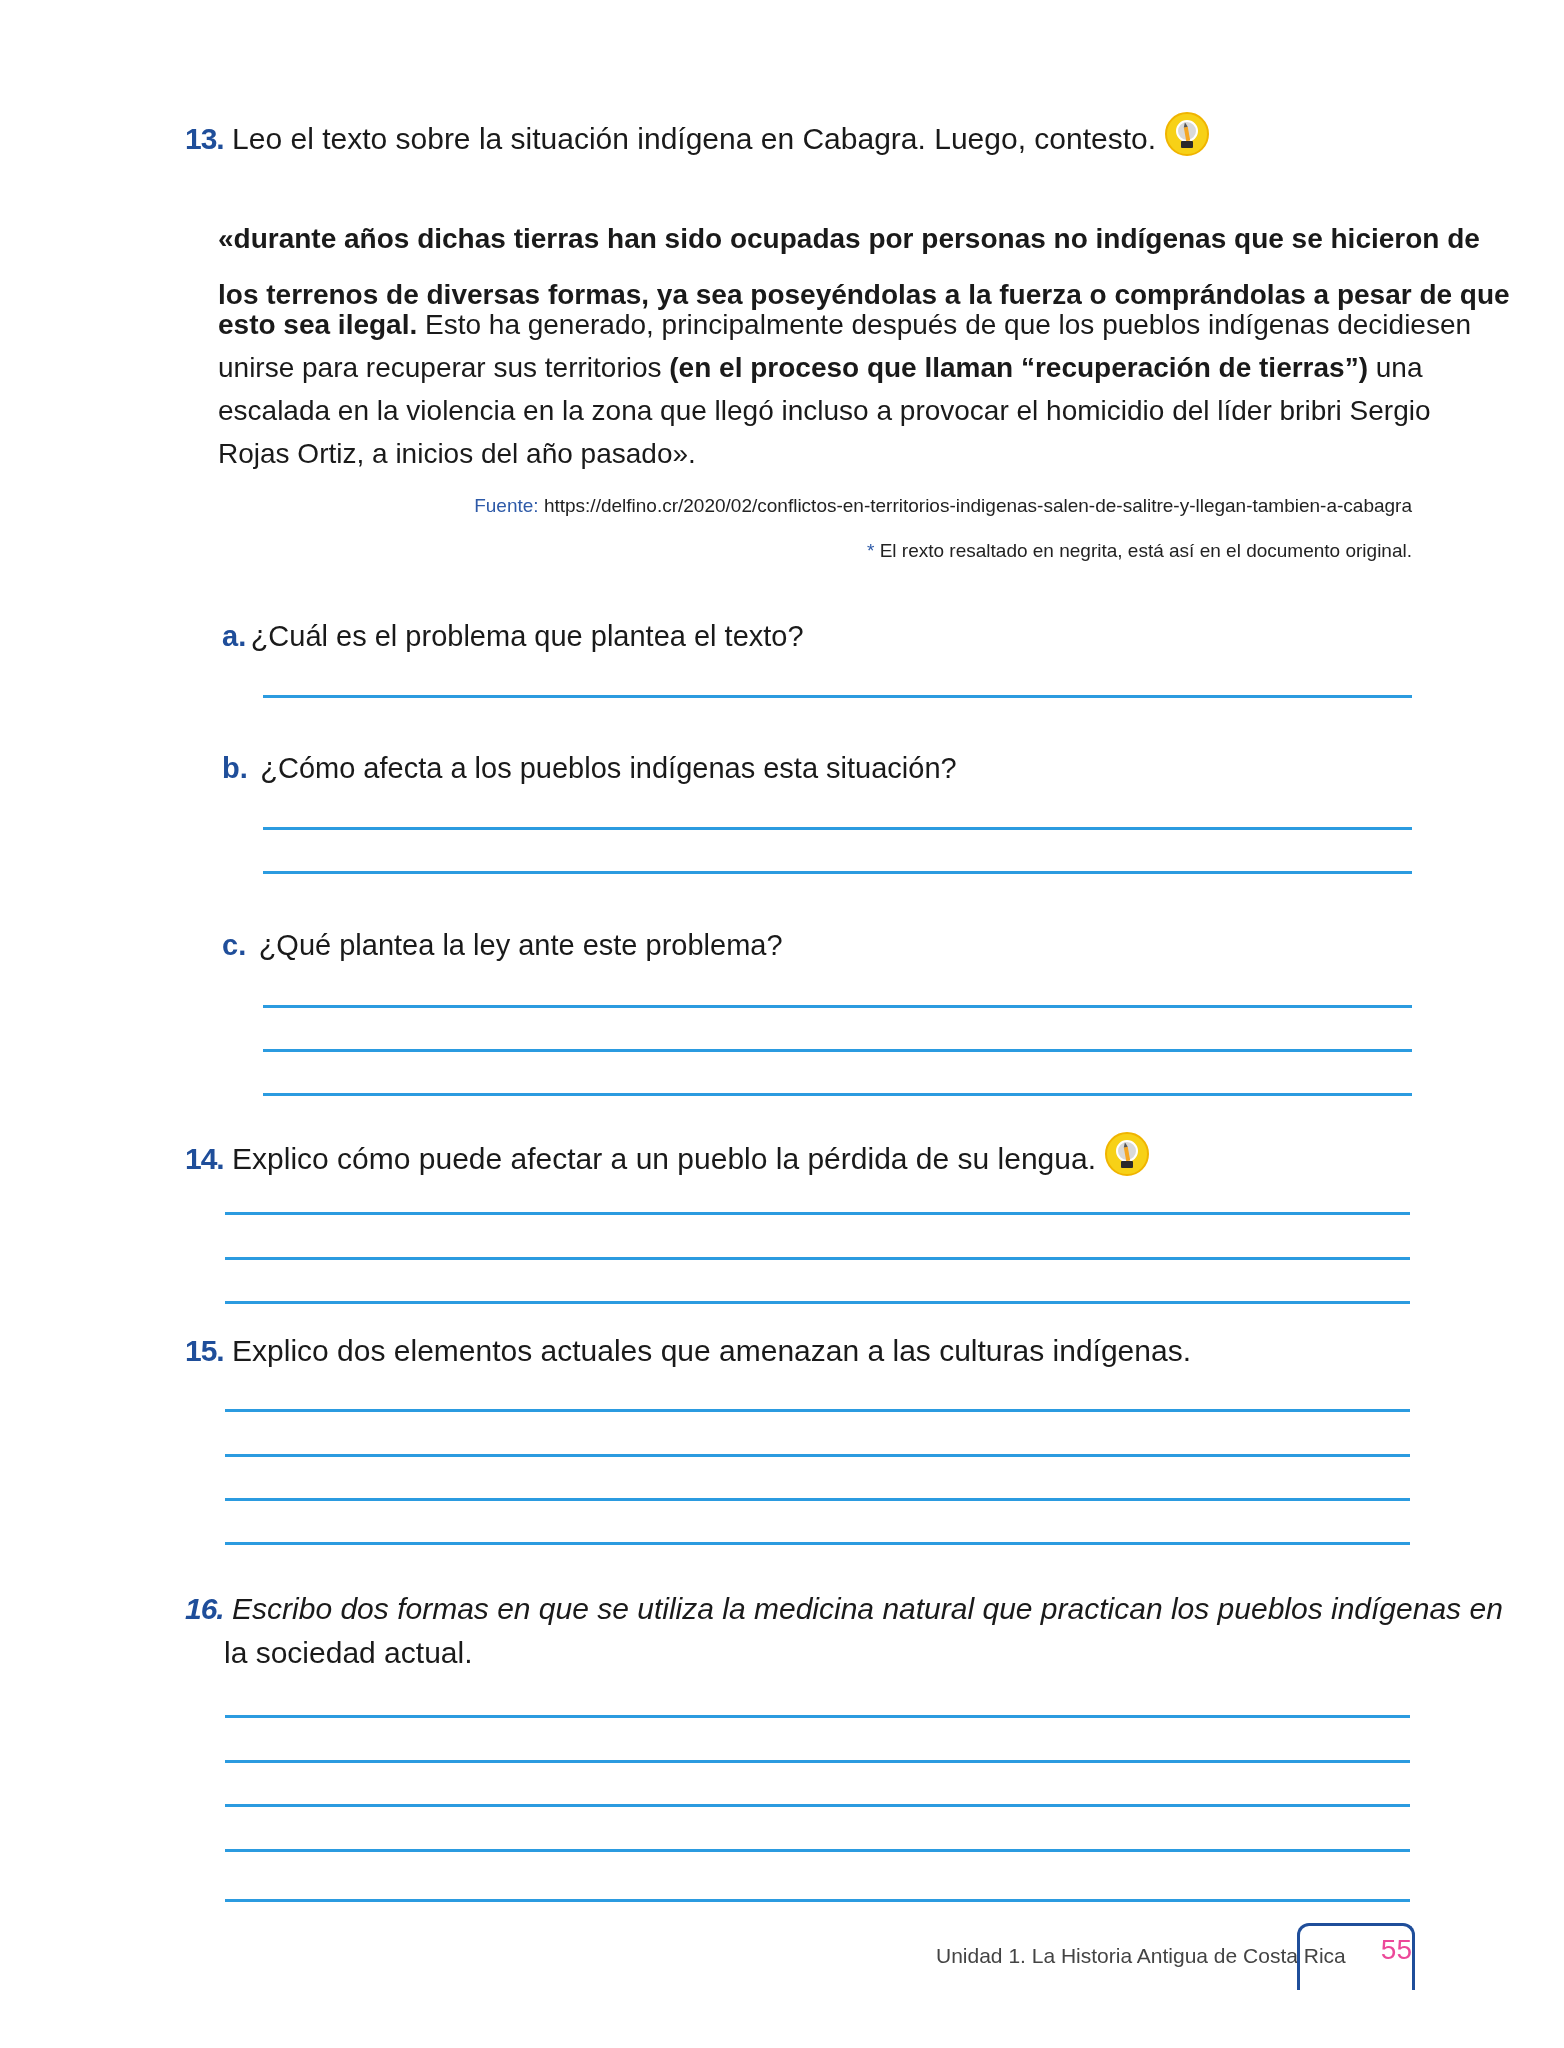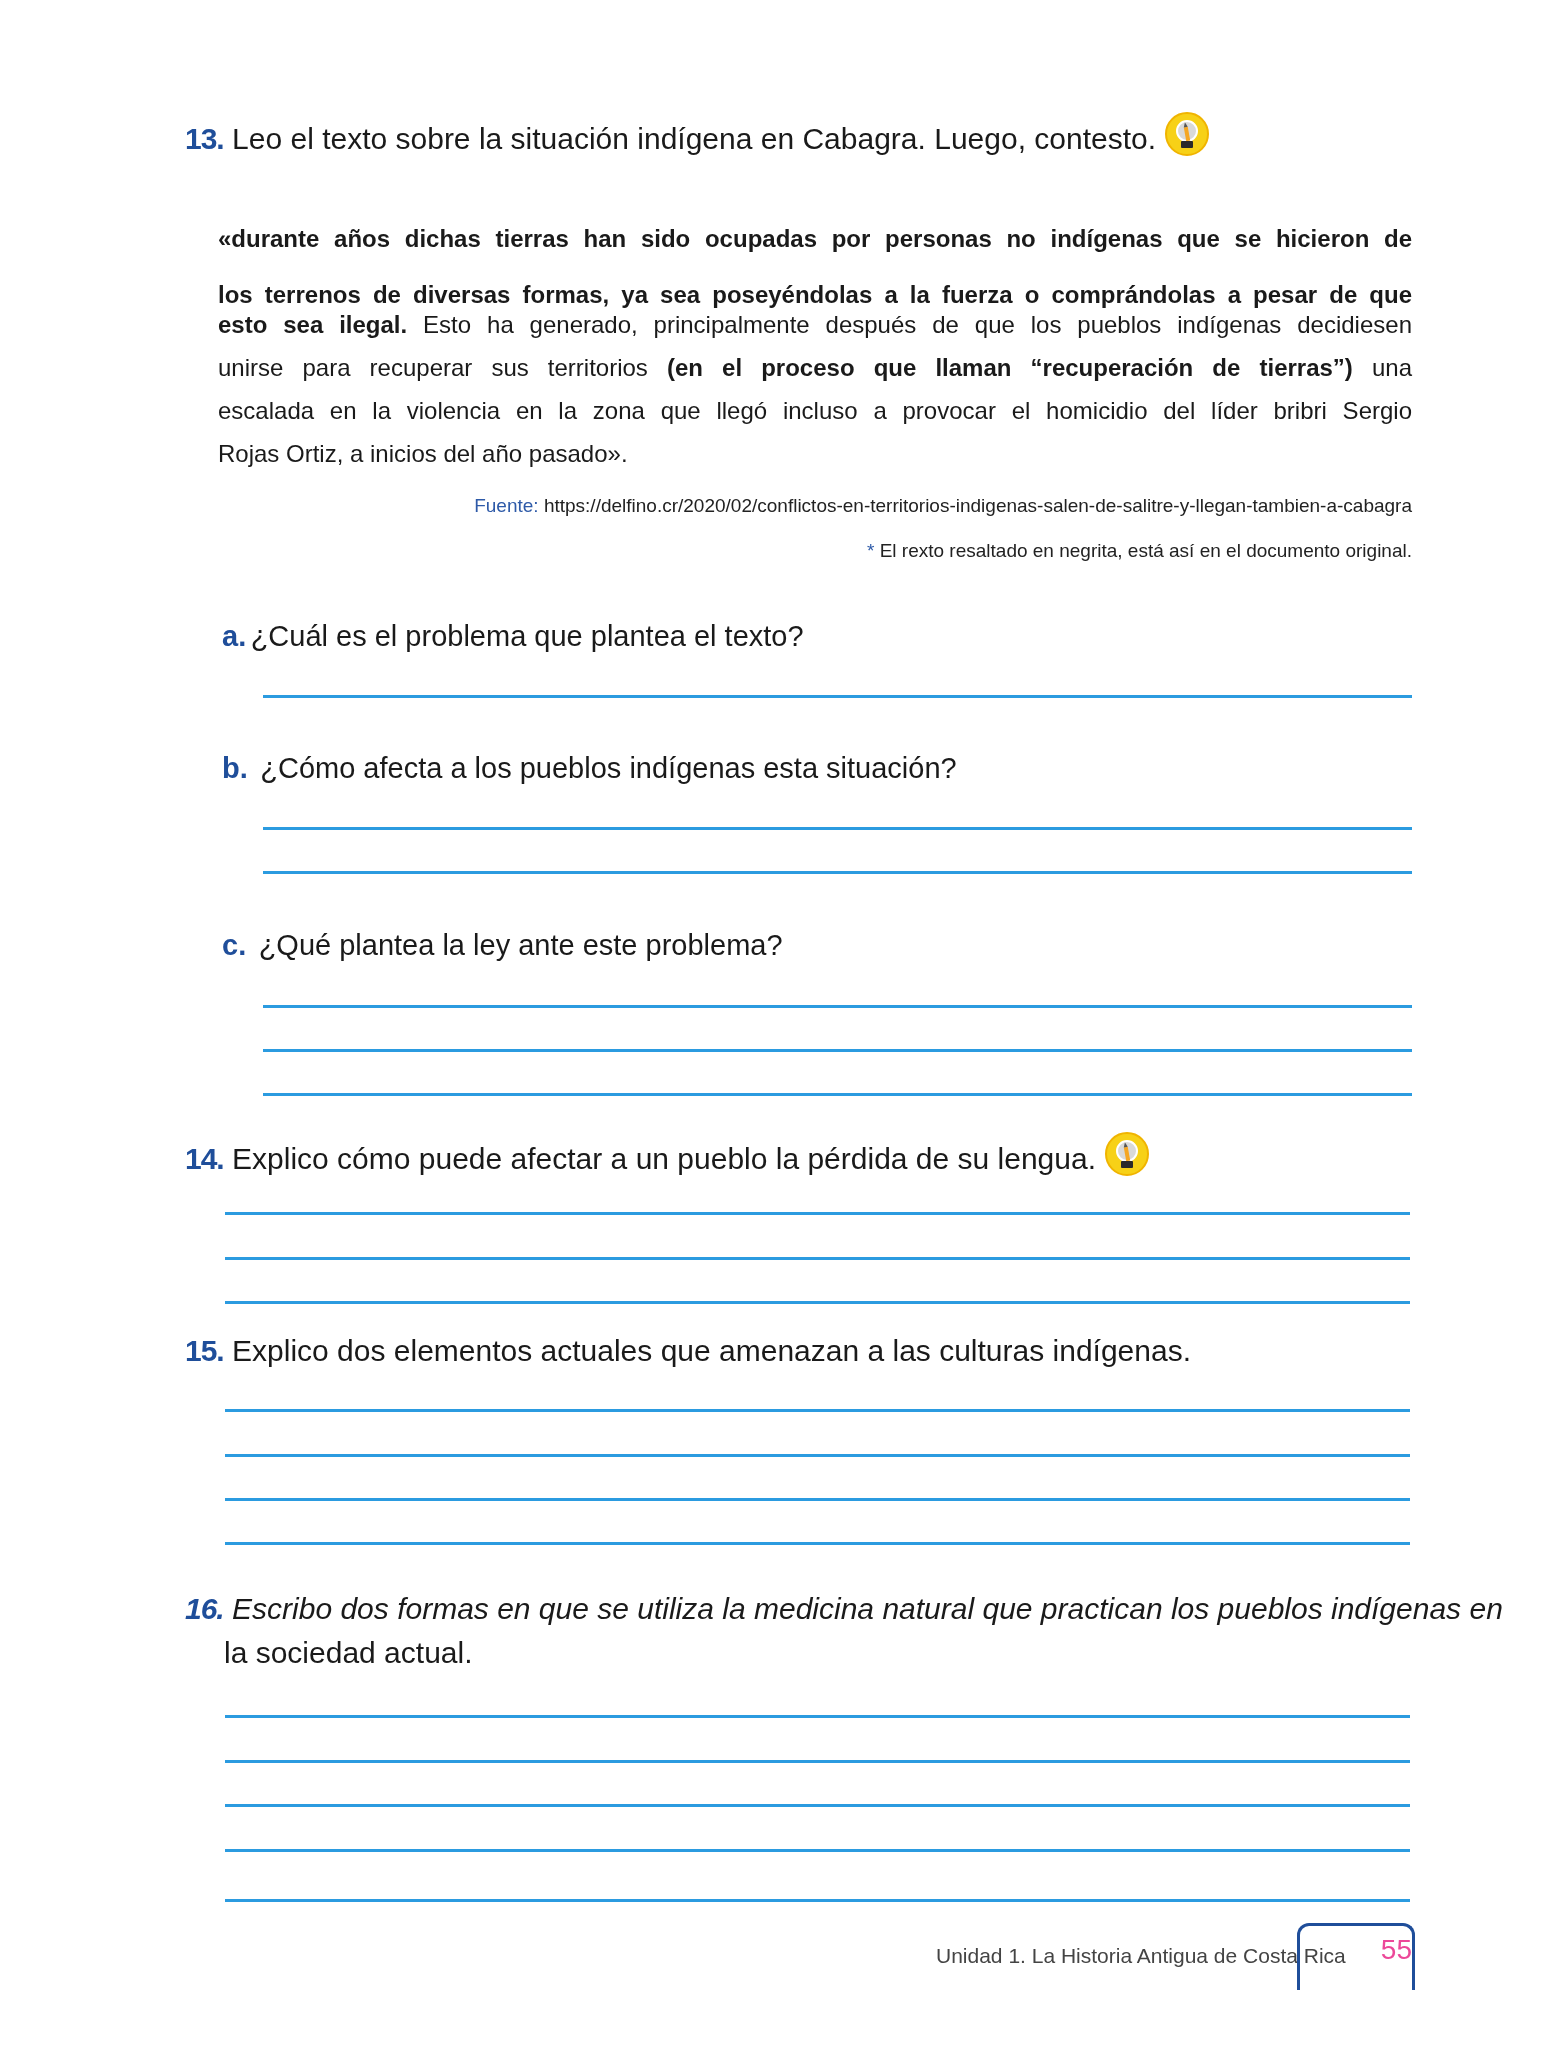--- a/index.html
+++ b/index.html
@@ -2,21 +2,21 @@
 <html><head>
 <meta charset="utf-8">
 <style>
   html, body { margin: 0; padding: 0; background: #ffffff; }
   body { width: 1564px; height: 2048px; position: relative; overflow: hidden;
          font-family: "Liberation Sans", sans-serif; color: #1a1a1a; }
   .abs { position: absolute; }
   .qnum { color: #1f4e9a; font-weight: bold; letter-spacing: -1px; }
   .heading { font-size: 30px; white-space: nowrap; }
   .bulb { width: 46px; height: 46px; display: inline-block; vertical-align: middle; }
-  .para-line { position: absolute; left: 218px; width: 1194px; font-size: 24px; white-space: nowrap;
+  .para-line { position: absolute; left: 218px; width: 1194px; font-size: 28px; white-space: nowrap;
                text-align: justify; text-align-last: justify; line-height: 34px; }
   .para-line.last { text-align-last: left; }
   .b { font-weight: bold; }
   .source { font-size: 19px; text-align: right; white-space: nowrap; right: 152px; color: #222; }
   .source .lbl { color: #2e5aa8; }
   .note { font-size: 19px; text-align: left; white-space: nowrap; right: 152px; color: #222; }
   .note .star { color: #2e5aa8; }
   .sub-label { color: #1f4e9a; font-weight: bold; font-size: 29px; }
   .sub-text { font-size: 29px; white-space: nowrap; }
   .rule { position: absolute; height: 3px; background: #2b9be0; }

